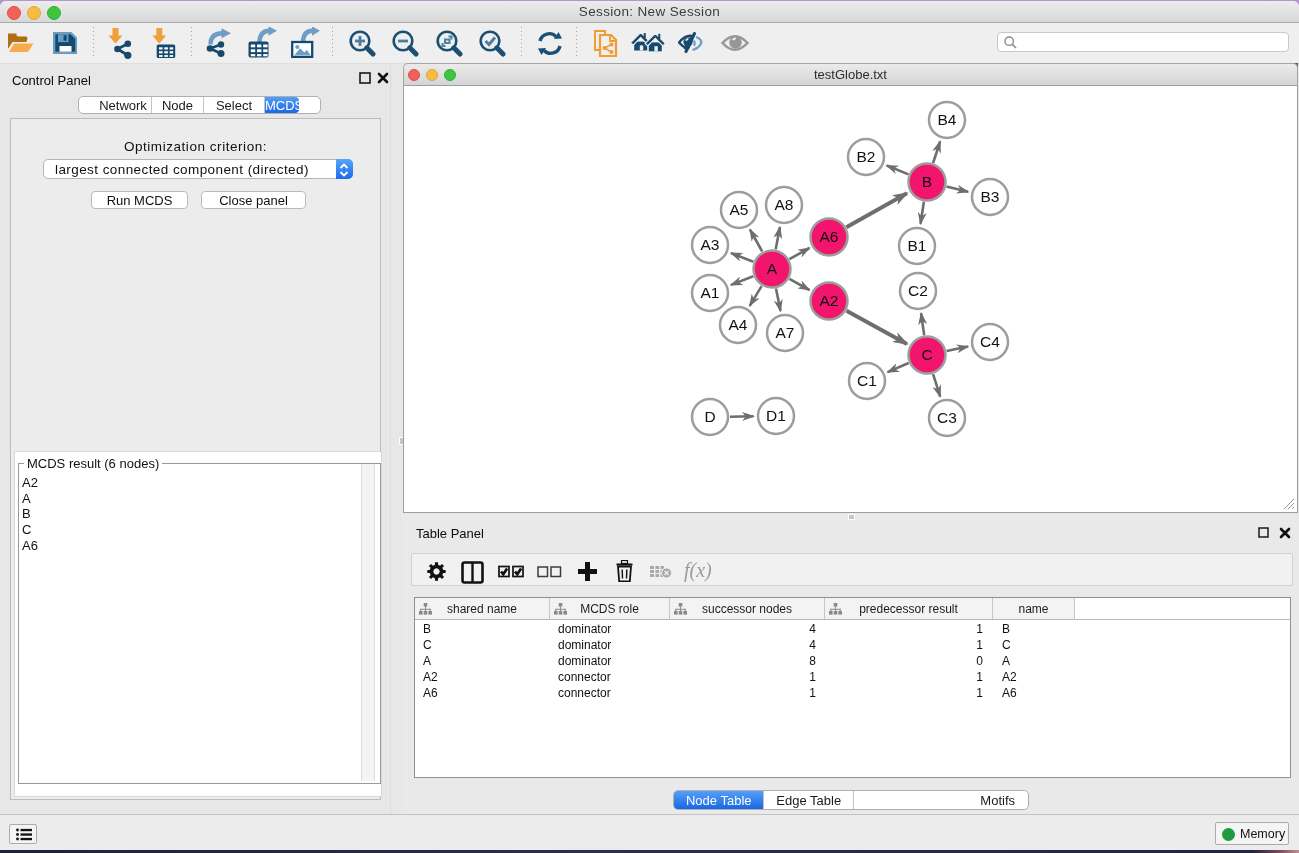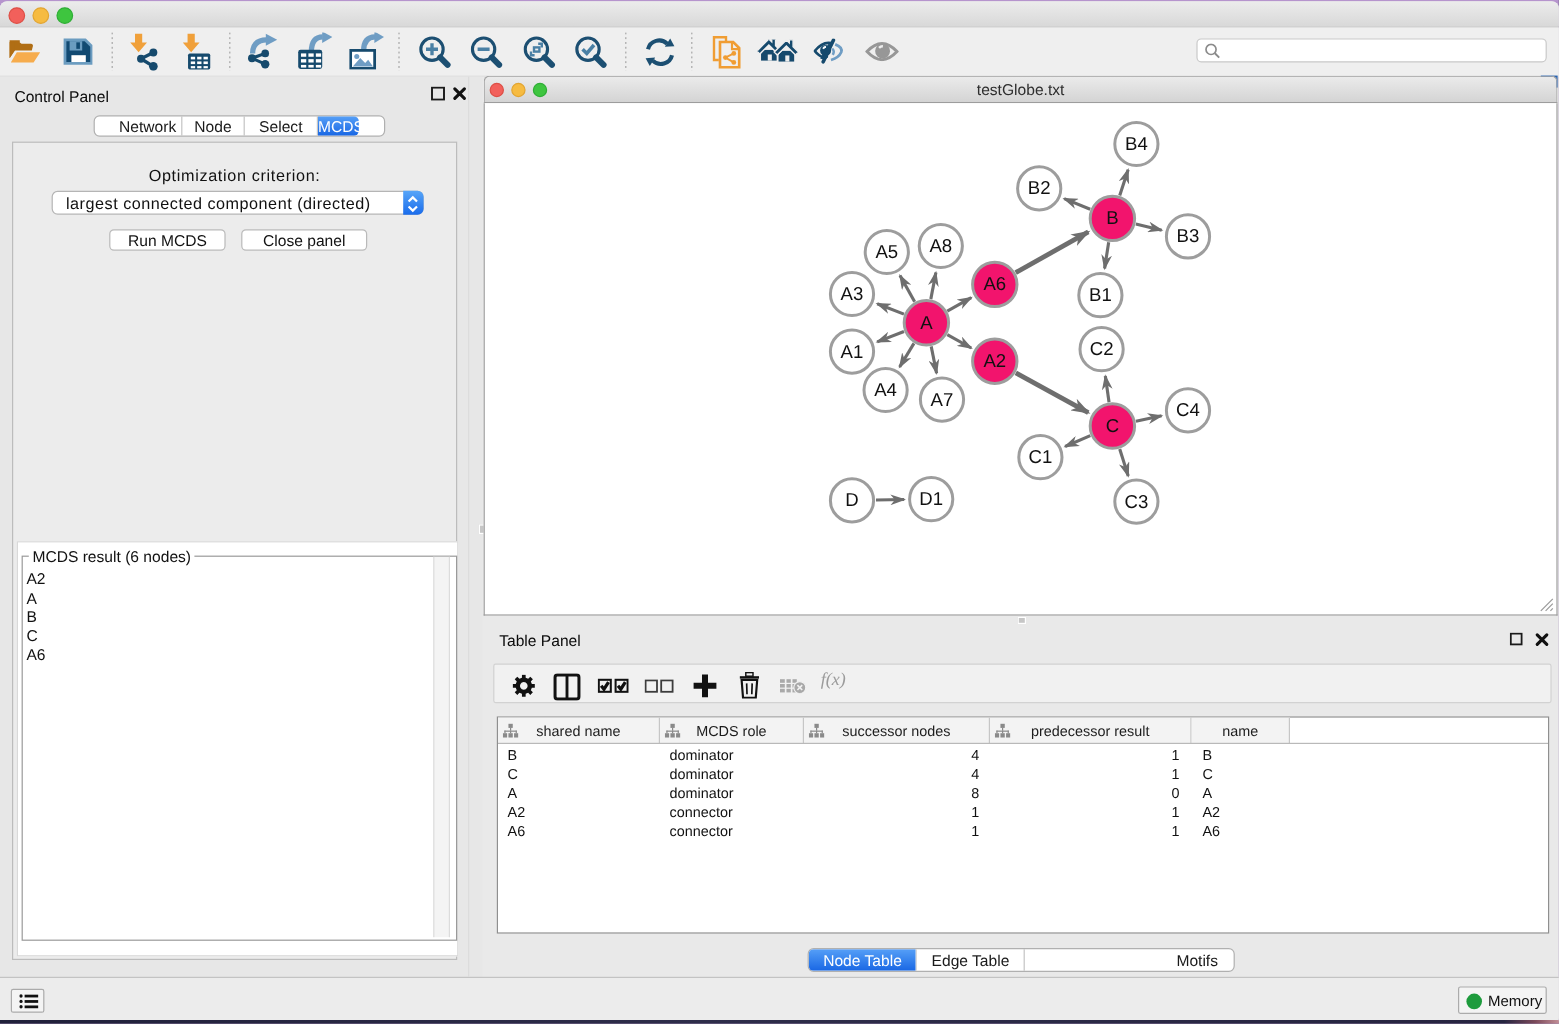--- a/index.html
+++ b/index.html
@@ -31,20 +31,21 @@
 svg{display:block;}
 .icon{position:absolute;}
 </style></head>
 <body>
 <div class="root">
 <div class="win"></div>
 <div class="titlebar">
 <div class="dot" style="left:7px;top:5px;background:#f2605b;border:0.5px solid #dd4f46;"></div>
 <div class="dot" style="left:27px;top:5px;background:#f6bb41;border:0.5px solid #e2a532;"></div>
 <div class="dot" style="left:47px;top:5px;background:#3ec53f;border:0.5px solid #2fae36;"></div>
+<div class="title">Session: New Session</div>
 </div>
 <div class="toolbar"></div>
 <div class="tsep" style="left:93px;top:27px;"></div>
 <div class="tsep" style="left:191px;top:27px;"></div>
 <div class="tsep" style="left:332px;top:27px;"></div>
 <div class="tsep" style="left:521px;top:27px;"></div>
 <div class="tsep" style="left:576px;top:27px;"></div>
 <svg class="icon" style="left:7px;top:31px;" width="28" height="23" viewBox="0 0 28 23">
 <path d="M1,2.5 L9.5,2.5 L9.5,4.5 L11,5.5 L19,5.5 Q20.6,5.7 20.5,7.2 L19.5,11 L5.5,11 L1,17.5 z" fill="#b06e15"></path>
 <path d="M1,4 L1,17.5 L5,11 L5,4.5 z" fill="#b06e15"></path>
@@ -376,21 +377,21 @@
         <rect x="0" y="5" width="14" height="3"></rect>
         <rect x="0" y="9" width="14" height="3"></rect>
       </g>
 <g fill="#f1f1f1">
         <rect x="4" y="0" width="1.4" height="13"></rect>
         <rect x="9" y="0" width="1.4" height="13"></rect>
       </g>
 <circle cx="16.5" cy="8" r="5" fill="#a9a9a9" stroke="#f1f1f1" stroke-width="1"></circle>
 <path d="M14.5,6 l4,4 M18.5,6 l-4,4" stroke="#f1f1f1" stroke-width="1.4"></path>
     </svg>
-<div class="abs" style="left:684px;top:559px;font-family:'Liberation Serif',serif;font-style:italic;font-size:15px;color:#9b9b9b;">f(x)</div>
+<div class="abs" style="left:684px;top:559px;font-family:'Liberation Serif',serif;font-style:italic;font-size:20px;color:#9b9b9b;">f(x)</div>
 <div class="tbl">
 <div class="th" style="left:0;width:135px;">shared name</div>
 <div class="th" style="left:135px;width:120px;">MCDS role</div>
 <div class="th" style="left:255px;width:155px;">successor nodes</div>
 <div class="th" style="left:410px;width:168px;">predecessor result</div>
 <div class="th" style="left:578px;width:82px;">name</div>
 <div class="abs" style="left:0;top:21px;width:875px;height:1px;background:#b9b9b9;"></div>
 <svg class="abs" style="left:4px;top:5px;" width="13" height="13" viewBox="0 0 13 13">
         <g fill="#8a8a8a">
           <rect x="4.7" y="0" width="3.6" height="3.6"></rect>

